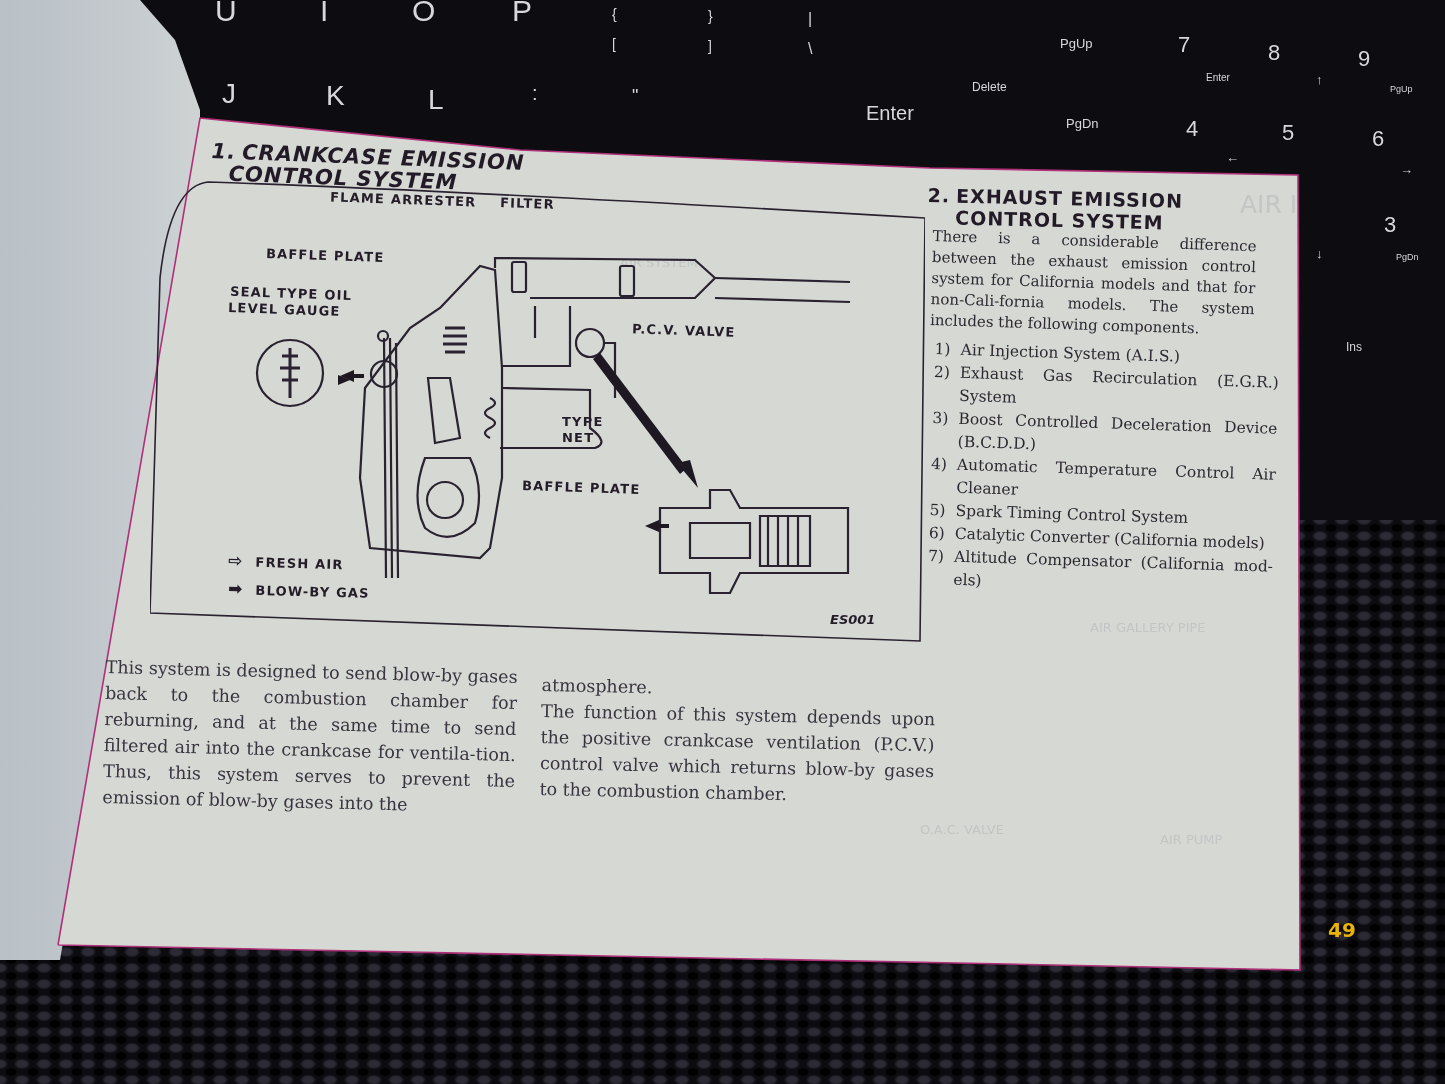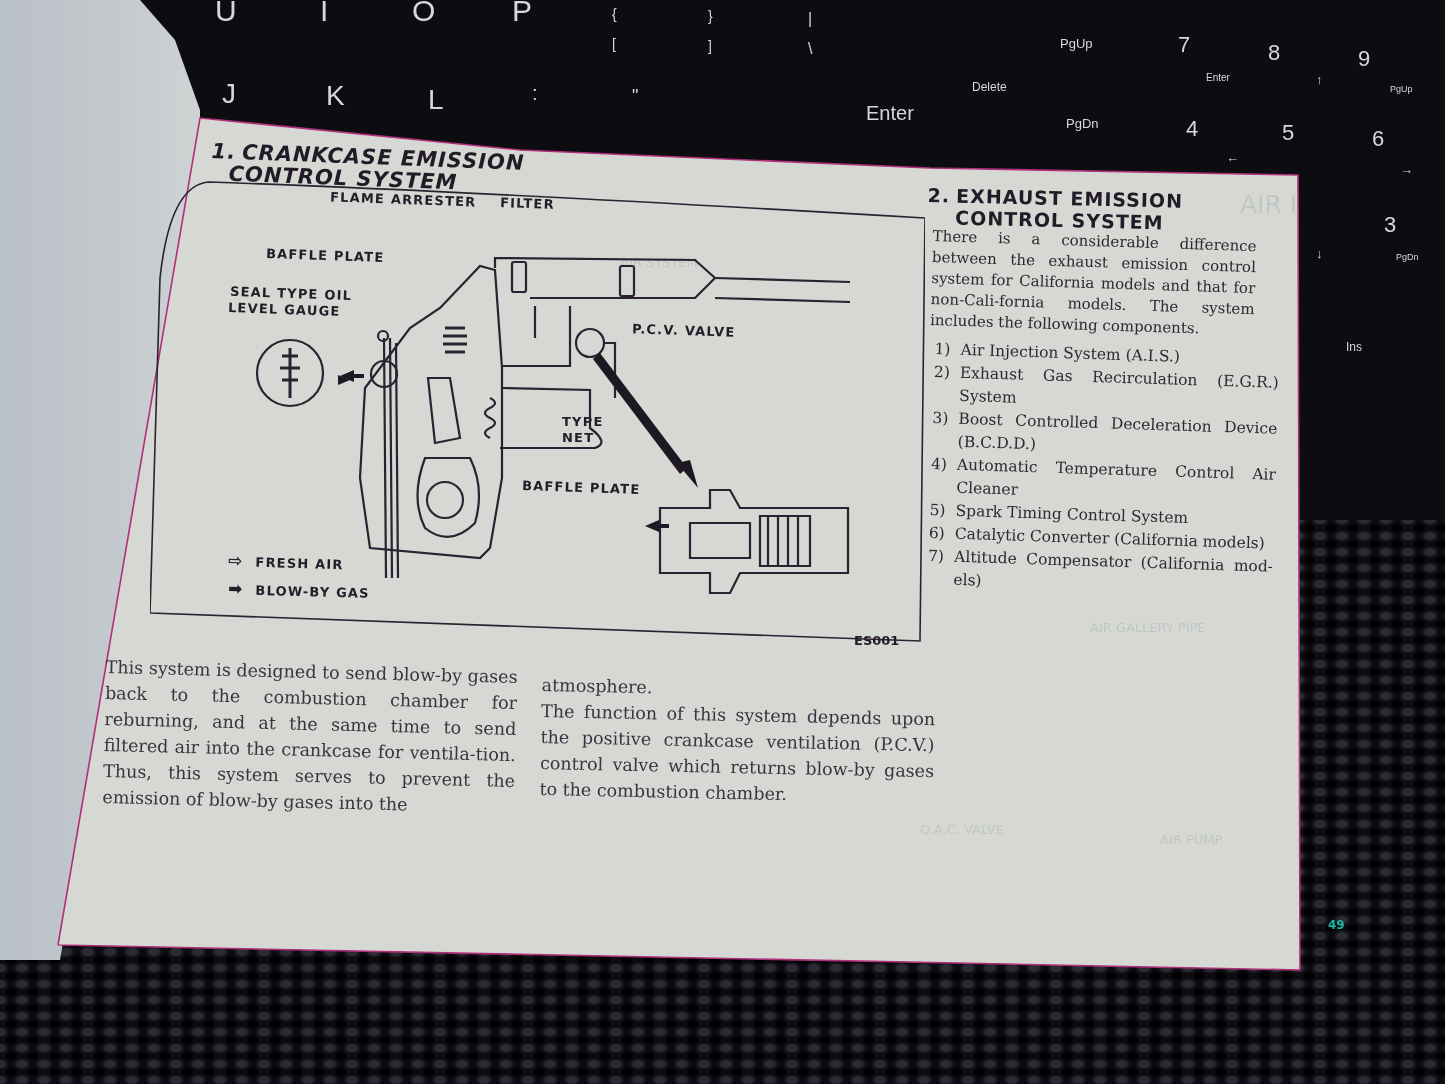--- a/index.html
+++ b/index.html
@@ -48,21 +48,21 @@
   .para-left { left: 106px; top: 654px; width: 412px; transform: rotate(1.4deg); transform-origin: left top; }
   .para-right { left: 542px; top: 672px; width: 394px; transform: rotate(1.2deg); transform-origin: left top; }
   .intro { position: absolute; left: 933px; top: 226px; width: 324px; font-size: 15px; line-height: 21px;
     color: #2e2832; text-align: justify; transform: rotate(1.8deg); transform-origin: left top; }
   .comp-list { position: absolute; left: 935px; top: 338px; width: 345px; font-size: 15.5px; line-height: 23px;
     color: #2e2832; list-style: none; transform: rotate(1.8deg); transform-origin: left top; }
   .comp-list li { display: flex; }
   .comp-list .n { width: 26px; flex: none; }
   .comp-list .t { flex: 1; text-align: justify; }
   .page-number { position: absolute; left: 1328px; top: 918px; font-family: "DejaVu Sans", sans-serif; font-weight: bold;
-    font-size: 12px; color: #14b8a6; }
+    font-size: 20px; color: #eab308; }
   .ghost { position: absolute; color: rgba(80,90,110,0.14); font-family: "DejaVu Sans", sans-serif; font-size: 13px; }
 </style>
 </head>
 <body>
 
 <div class="keyboard" id="kb">
     <span class="key-label" style="left: 215px; top: -6px; font-size: 30px;">U</span>
     <span class="key-label" style="left: 320px; top: -6px; font-size: 30px;">I</span>
     <span class="key-label" style="left: 412px; top: -6px; font-size: 30px;">O</span>
     <span class="key-label" style="left: 512px; top: -6px; font-size: 30px;">P</span>
@@ -175,21 +175,21 @@
   <span class="dlabel" style="left:372px;top:302px;transform:rotate(2deg);">BAFFLE PLATE</span>
 
   <div style="position:absolute;left:78px;top:376px;">
     <div class="dlabel" style="position:relative;margin-bottom:10px;transform:rotate(1.5deg);">
       <span style="font-size:17px;margin-right:12px;">⇨</span><span>FRESH AIR</span>
     </div>
     <div class="dlabel" style="position:relative;transform:rotate(1.5deg);">
       <span style="font-size:17px;margin-right:12px;">➡</span><span>BLOW-BY GAS</span>
     </div>
   </div>
-  <span class="dlabel" style="left:704px;top:434px;letter-spacing:0;margin-top:21px;">ES001</span>
+  <span class="dlabel" style="left:680px;top:434px;font-style:italic;letter-spacing:0;">ES001</span>
 </div>
 
 <div class="para para-left">This system is designed to send blow-by gases back to the combustion chamber for reburning, and at the same time to send filtered air into the crankcase for ventila-tion. Thus, this system serves to prevent the emission of blow-by gases into the</div>
 <div class="para para-right">
   <div>atmosphere.</div>
   <div>The function of this system depends upon the positive crankcase ventilation (P.C.V.) control valve which returns blow-by gases to the combustion chamber.</div>
 </div>
 
 <div class="title title-2">
   <span class="num">2.</span><span>EXHAUST EMISSION</span>

